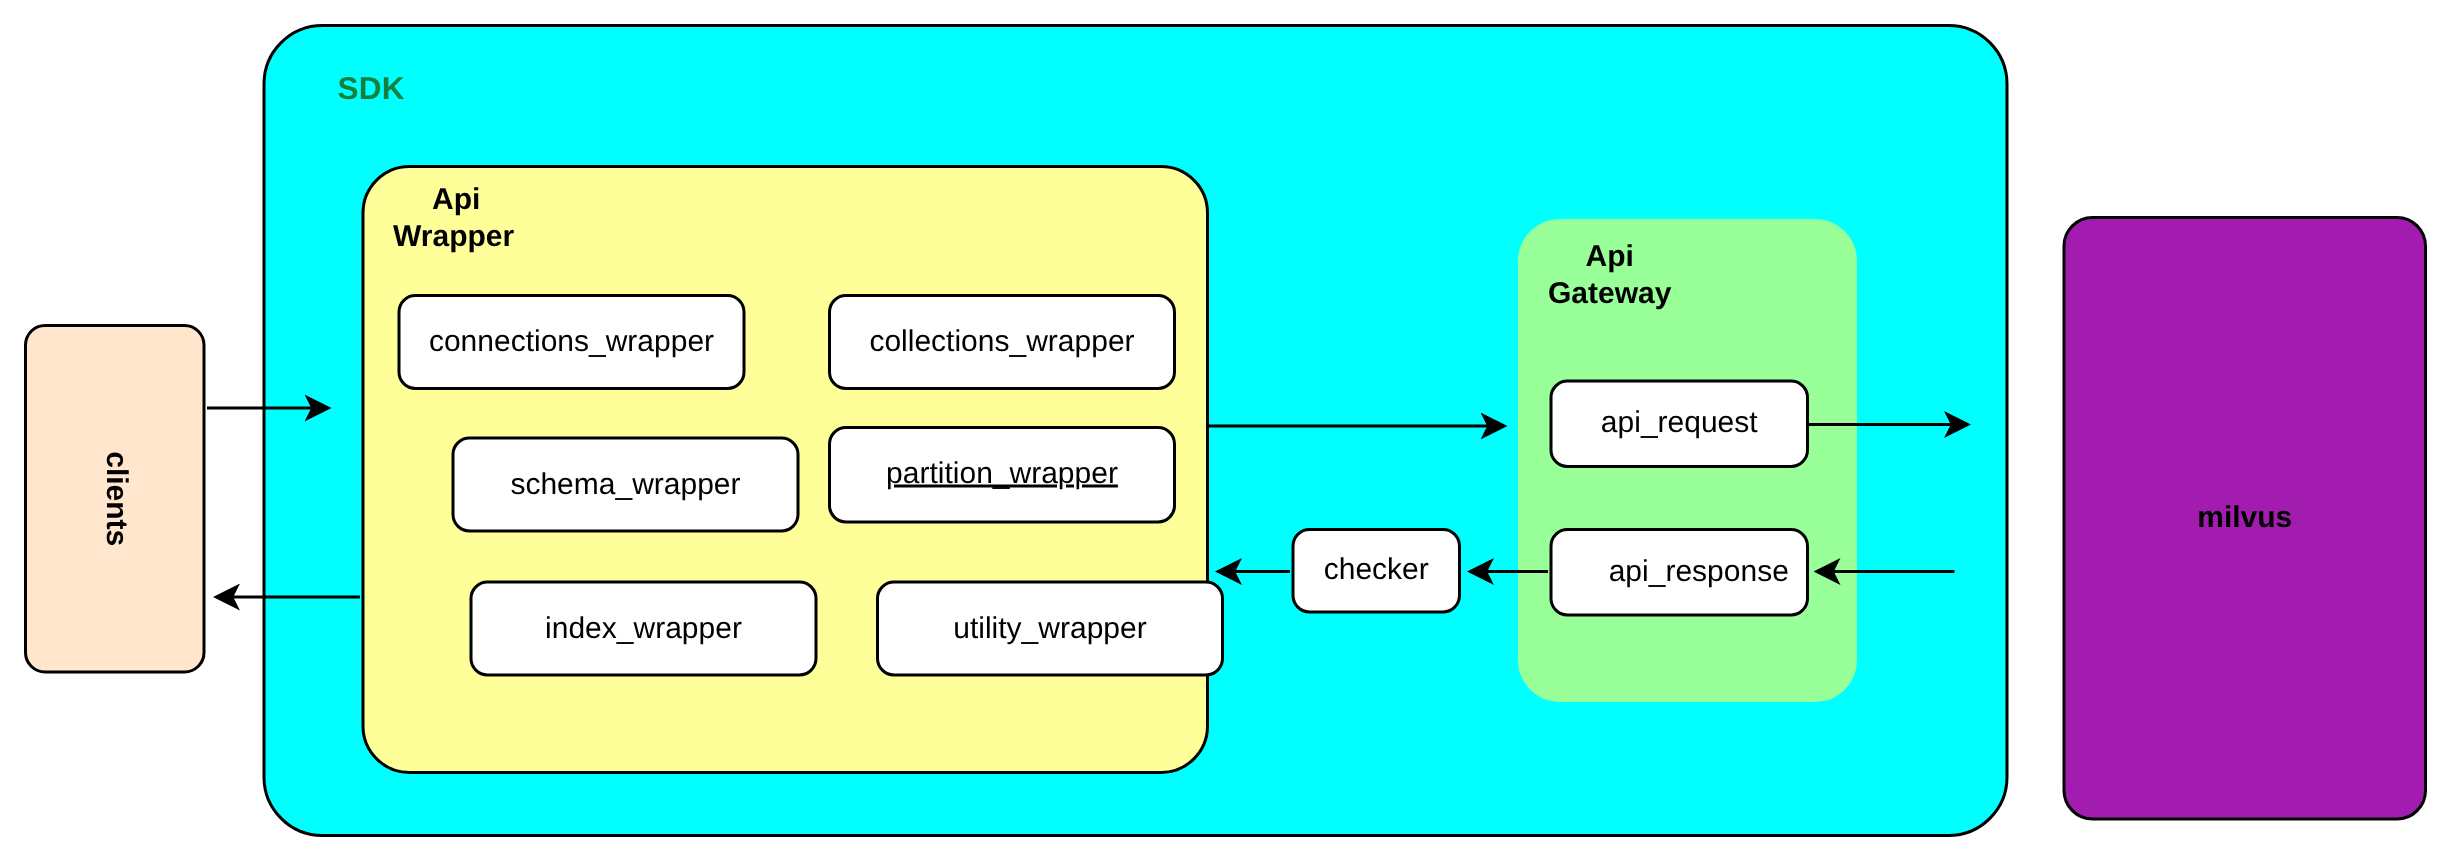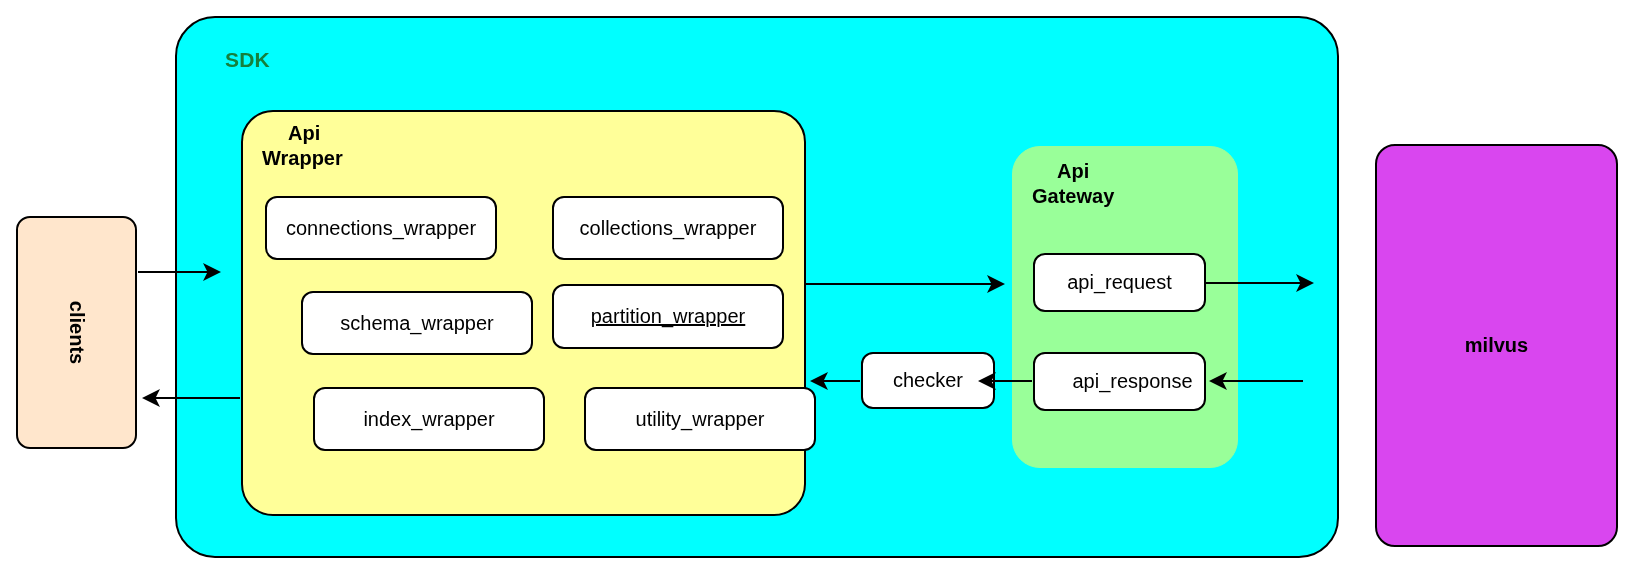--- a/index.html
+++ b/index.html
@@ -128,32 +128,32 @@
     transform: rotate(90deg);
     white-space: nowrap;
   }
 
   
   .milvus-box {
     left: 1375px;
     top: 144px;
     width: 243px;
     height: 403px;
-    background: #d946ef;
+    background: #a21caf;
     border: 2px solid #000000;
     border-radius: 20px;
     font-size: 20px;
     font-weight: bold;
   }
 
   
   .checker-box {
     left: 861px;
     top: 352px;
-    width: 134px;
+    width: 113px;
     height: 57px;
     background: #ffffff;
     border: 2px solid #000000;
     border-radius: 12px;
     font-size: 20px;
   }
 
   
   .connectors {
     position: absolute;

